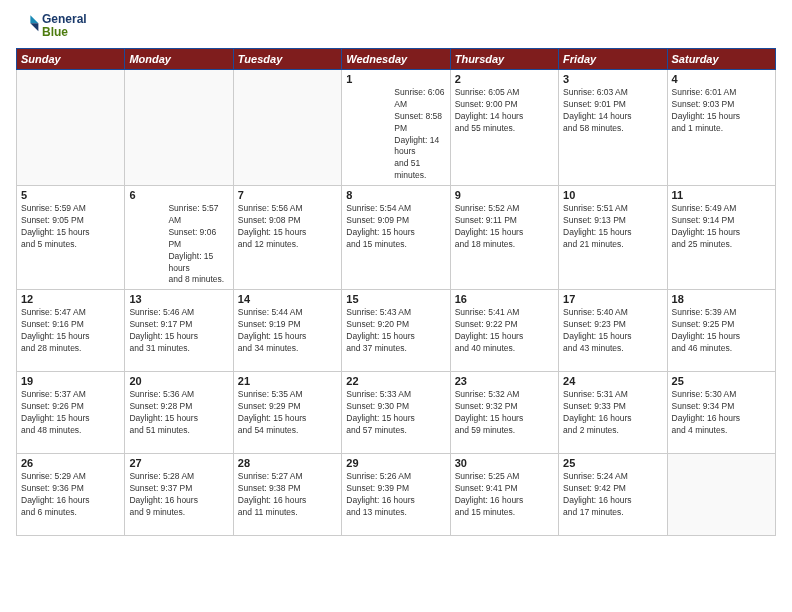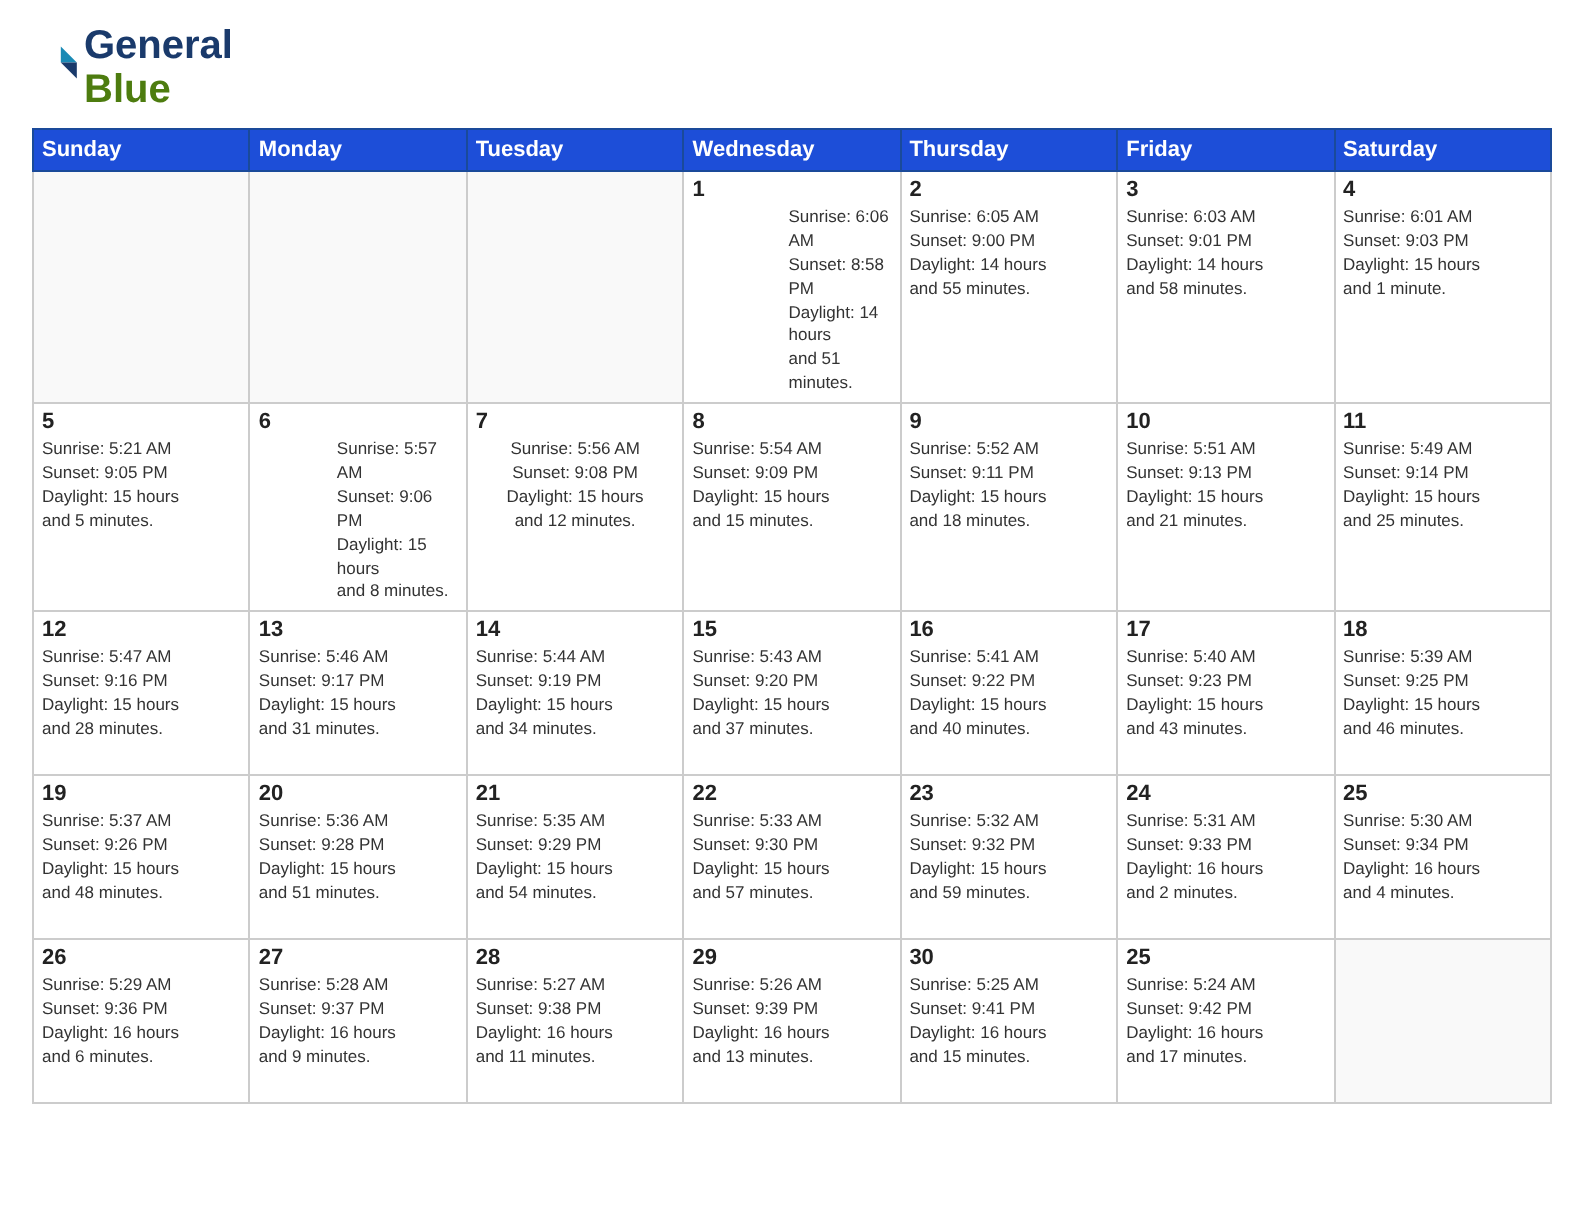--- a/index.html
+++ b/index.html
@@ -20,21 +20,21 @@
       justify-content: space-between;
       align-items: flex-start;
       margin-bottom: 8px;
     }
     .logo {
       display: flex;
       align-items: center;
       gap: 2px;
     }
     .logo-text {
-      font-size: 20px;
+      font-size: 12px;
       font-weight: bold;
       color: #1a3a6b;
       line-height: 1.1;
     }
     .logo-text span {
       color: #4d7c0f;
     }
     .logo-icon {
       width: 24px;
       height: 24px;
@@ -50,27 +50,28 @@
     .location {
       font-size: 14px;
       color: #333;
     }
     .calendar-table {
       width: 100%;
       border-collapse: collapse;
       table-layout: fixed;
     }
     .calendar-table th {
-      background: #1d4ed8;
+      background: #7f1d1d;
       color: #fff;
       font-size: 11px;
       font-weight: bold;
       padding: 4px 4px;
       border: 1px solid #1a4a9a;
       text-align: left;
+      font-style: italic;
     }
     .calendar-table td {
       border: 1px solid #ccc;
       vertical-align: top;
       padding: 3px 4px;
       font-size: 9px;
       color: #333;
       height: 82px;
       background: #fff;
     }
@@ -155,35 +156,35 @@
             <span class="day-number">4</span>
             <div class="day-info" style="white-space: pre-line;">Sunrise: 6:01 AM
 Sunset: 9:03 PM
 Daylight: 15 hours
 and 1 minute.</div>
           </td>
         </tr>
         <tr>
           <td>
             <span class="day-number">5</span>
-            <div class="day-info" style="white-space: pre-line;">Sunrise: 5:21 AM
+            <div class="day-info" style="white-space: pre-line;">Sunrise: 5:59 AM
 Sunset: 9:05 PM
 Daylight: 15 hours
 and 5 minutes.</div>
           </td>
           <td>
             <span class="day-number">6</span>
             <div class="day-info" style="white-space: pre-line; margin-left: 39px;">Sunrise: 5:57 AM
 Sunset: 9:06 PM
 Daylight: 15 hours
 and 8 minutes.</div>
           </td>
           <td>
             <span class="day-number">7</span>
-            <div class="day-info" style="white-space: pre-line; text-align: center;">Sunrise: 5:56 AM
+            <div class="day-info" style="white-space: pre-line;">Sunrise: 5:56 AM
 Sunset: 9:08 PM
 Daylight: 15 hours
 and 12 minutes.</div>
           </td>
           <td>
             <span class="day-number">8</span>
             <div class="day-info" style="white-space: pre-line;">Sunrise: 5:54 AM
 Sunset: 9:09 PM
 Daylight: 15 hours
 and 15 minutes.</div>

